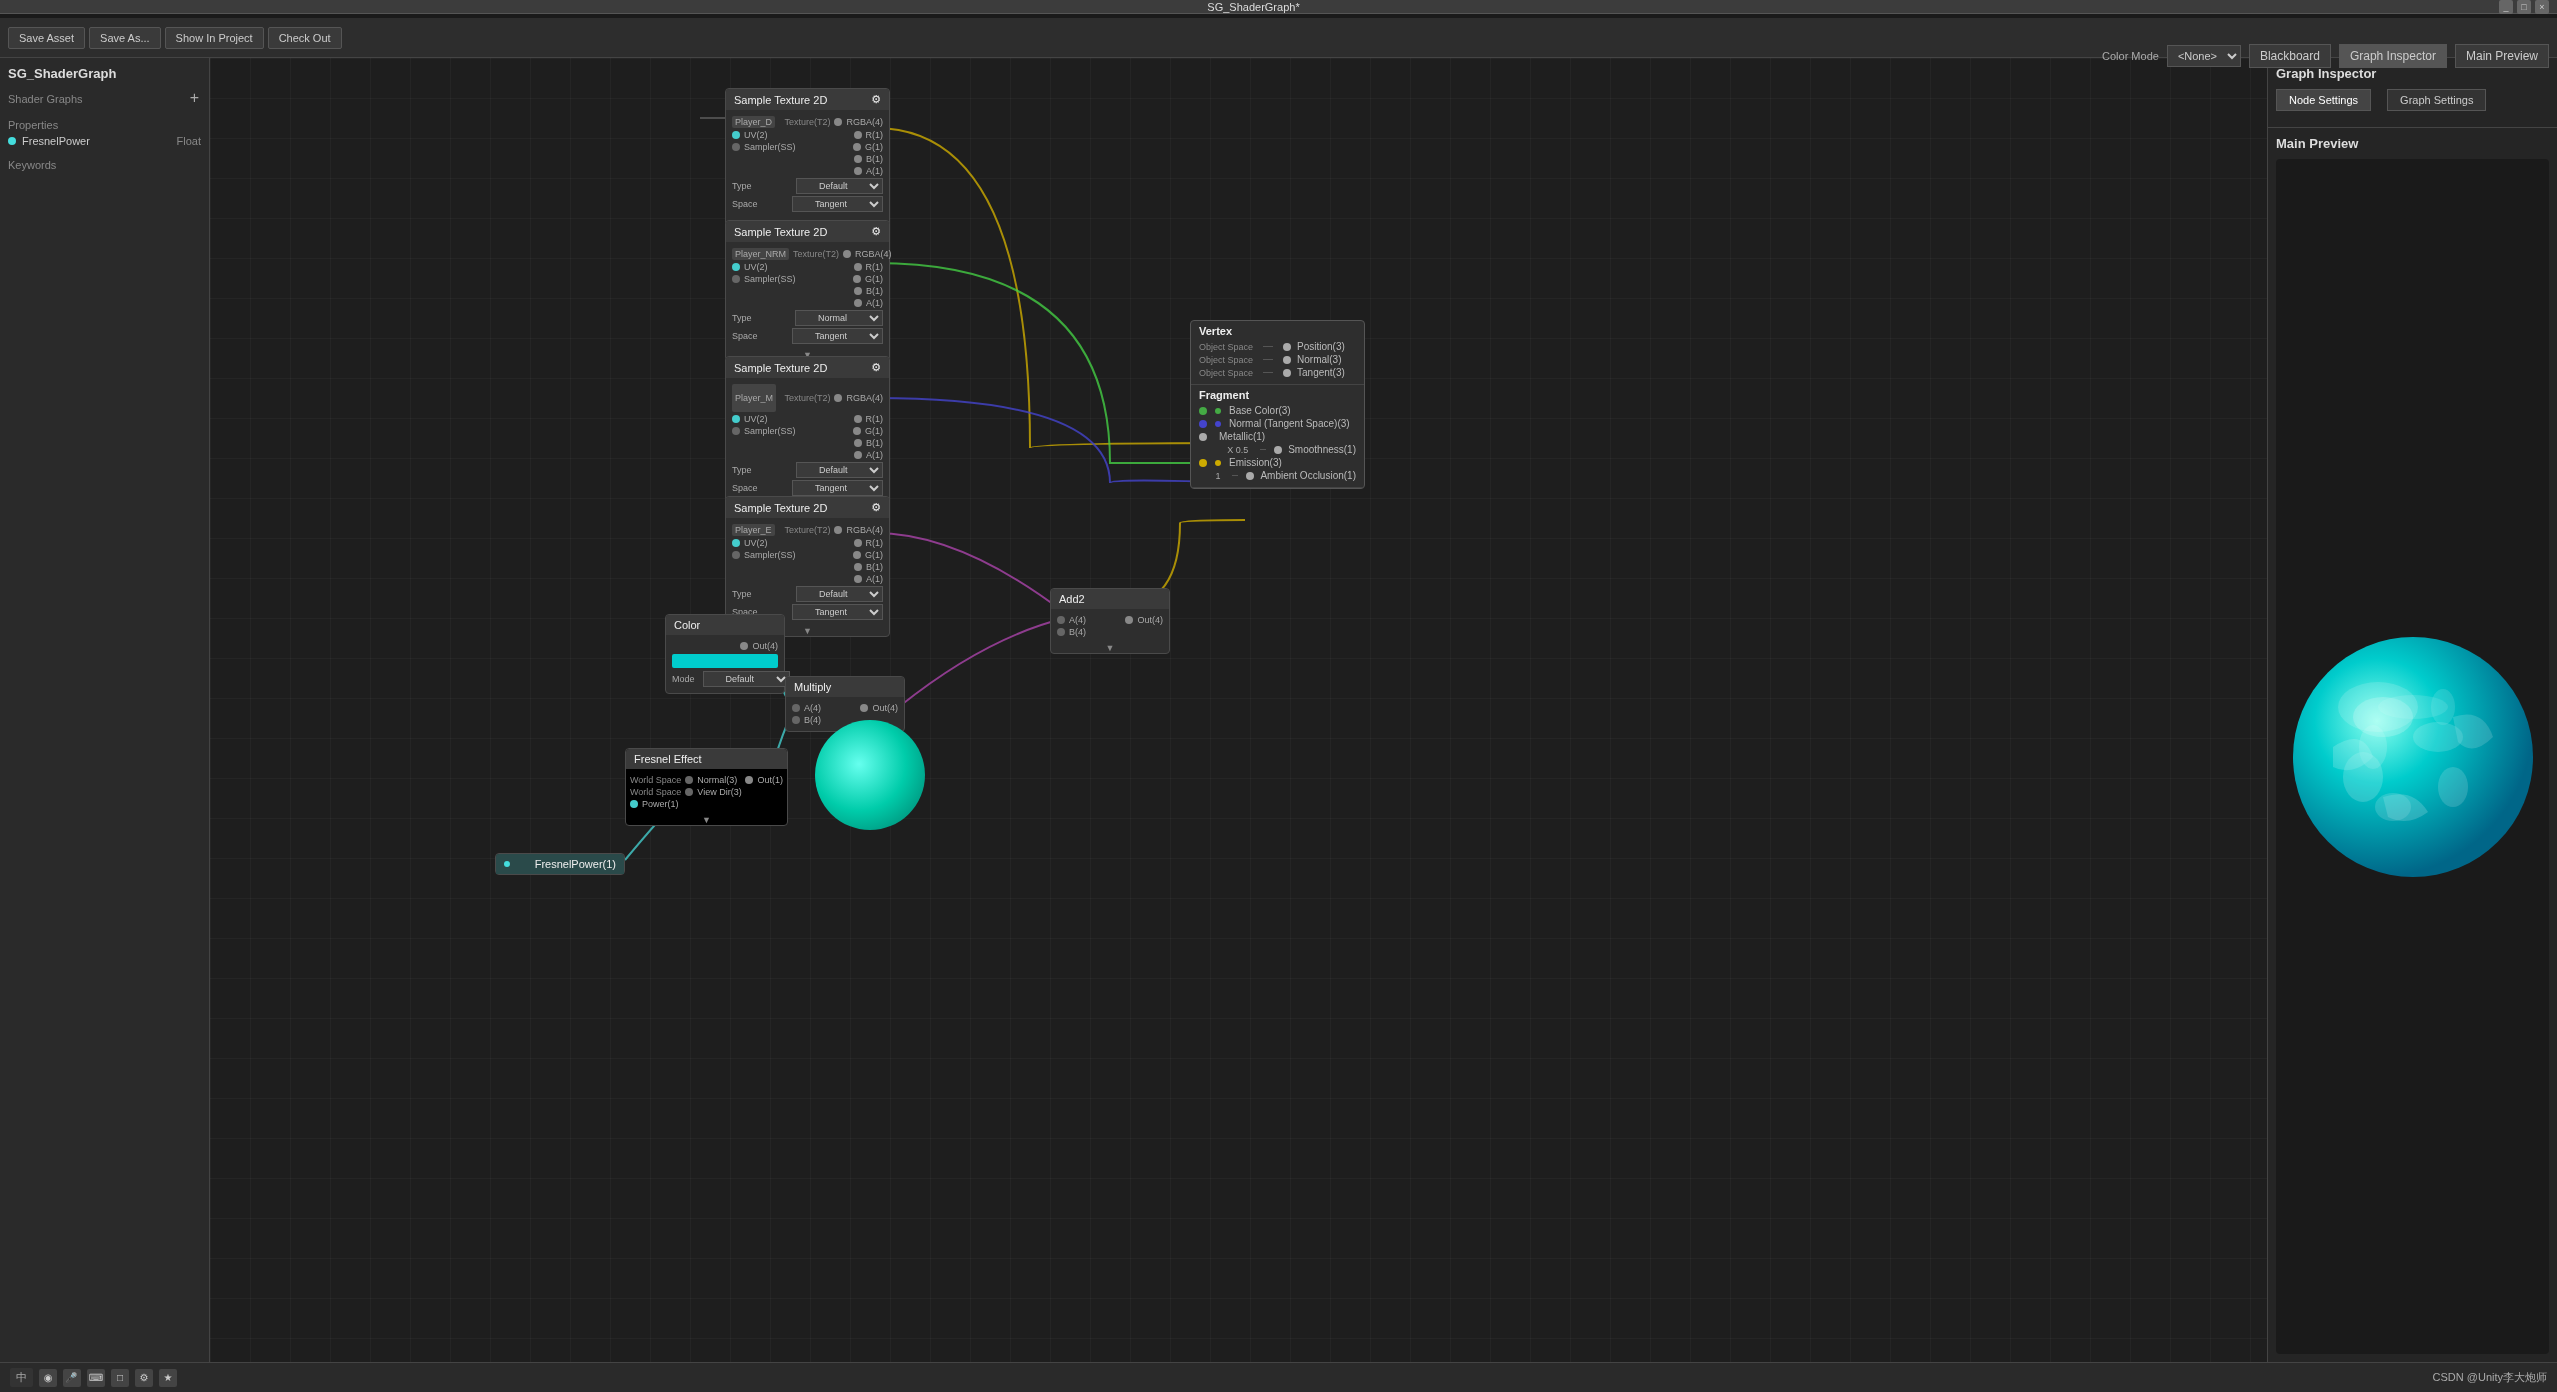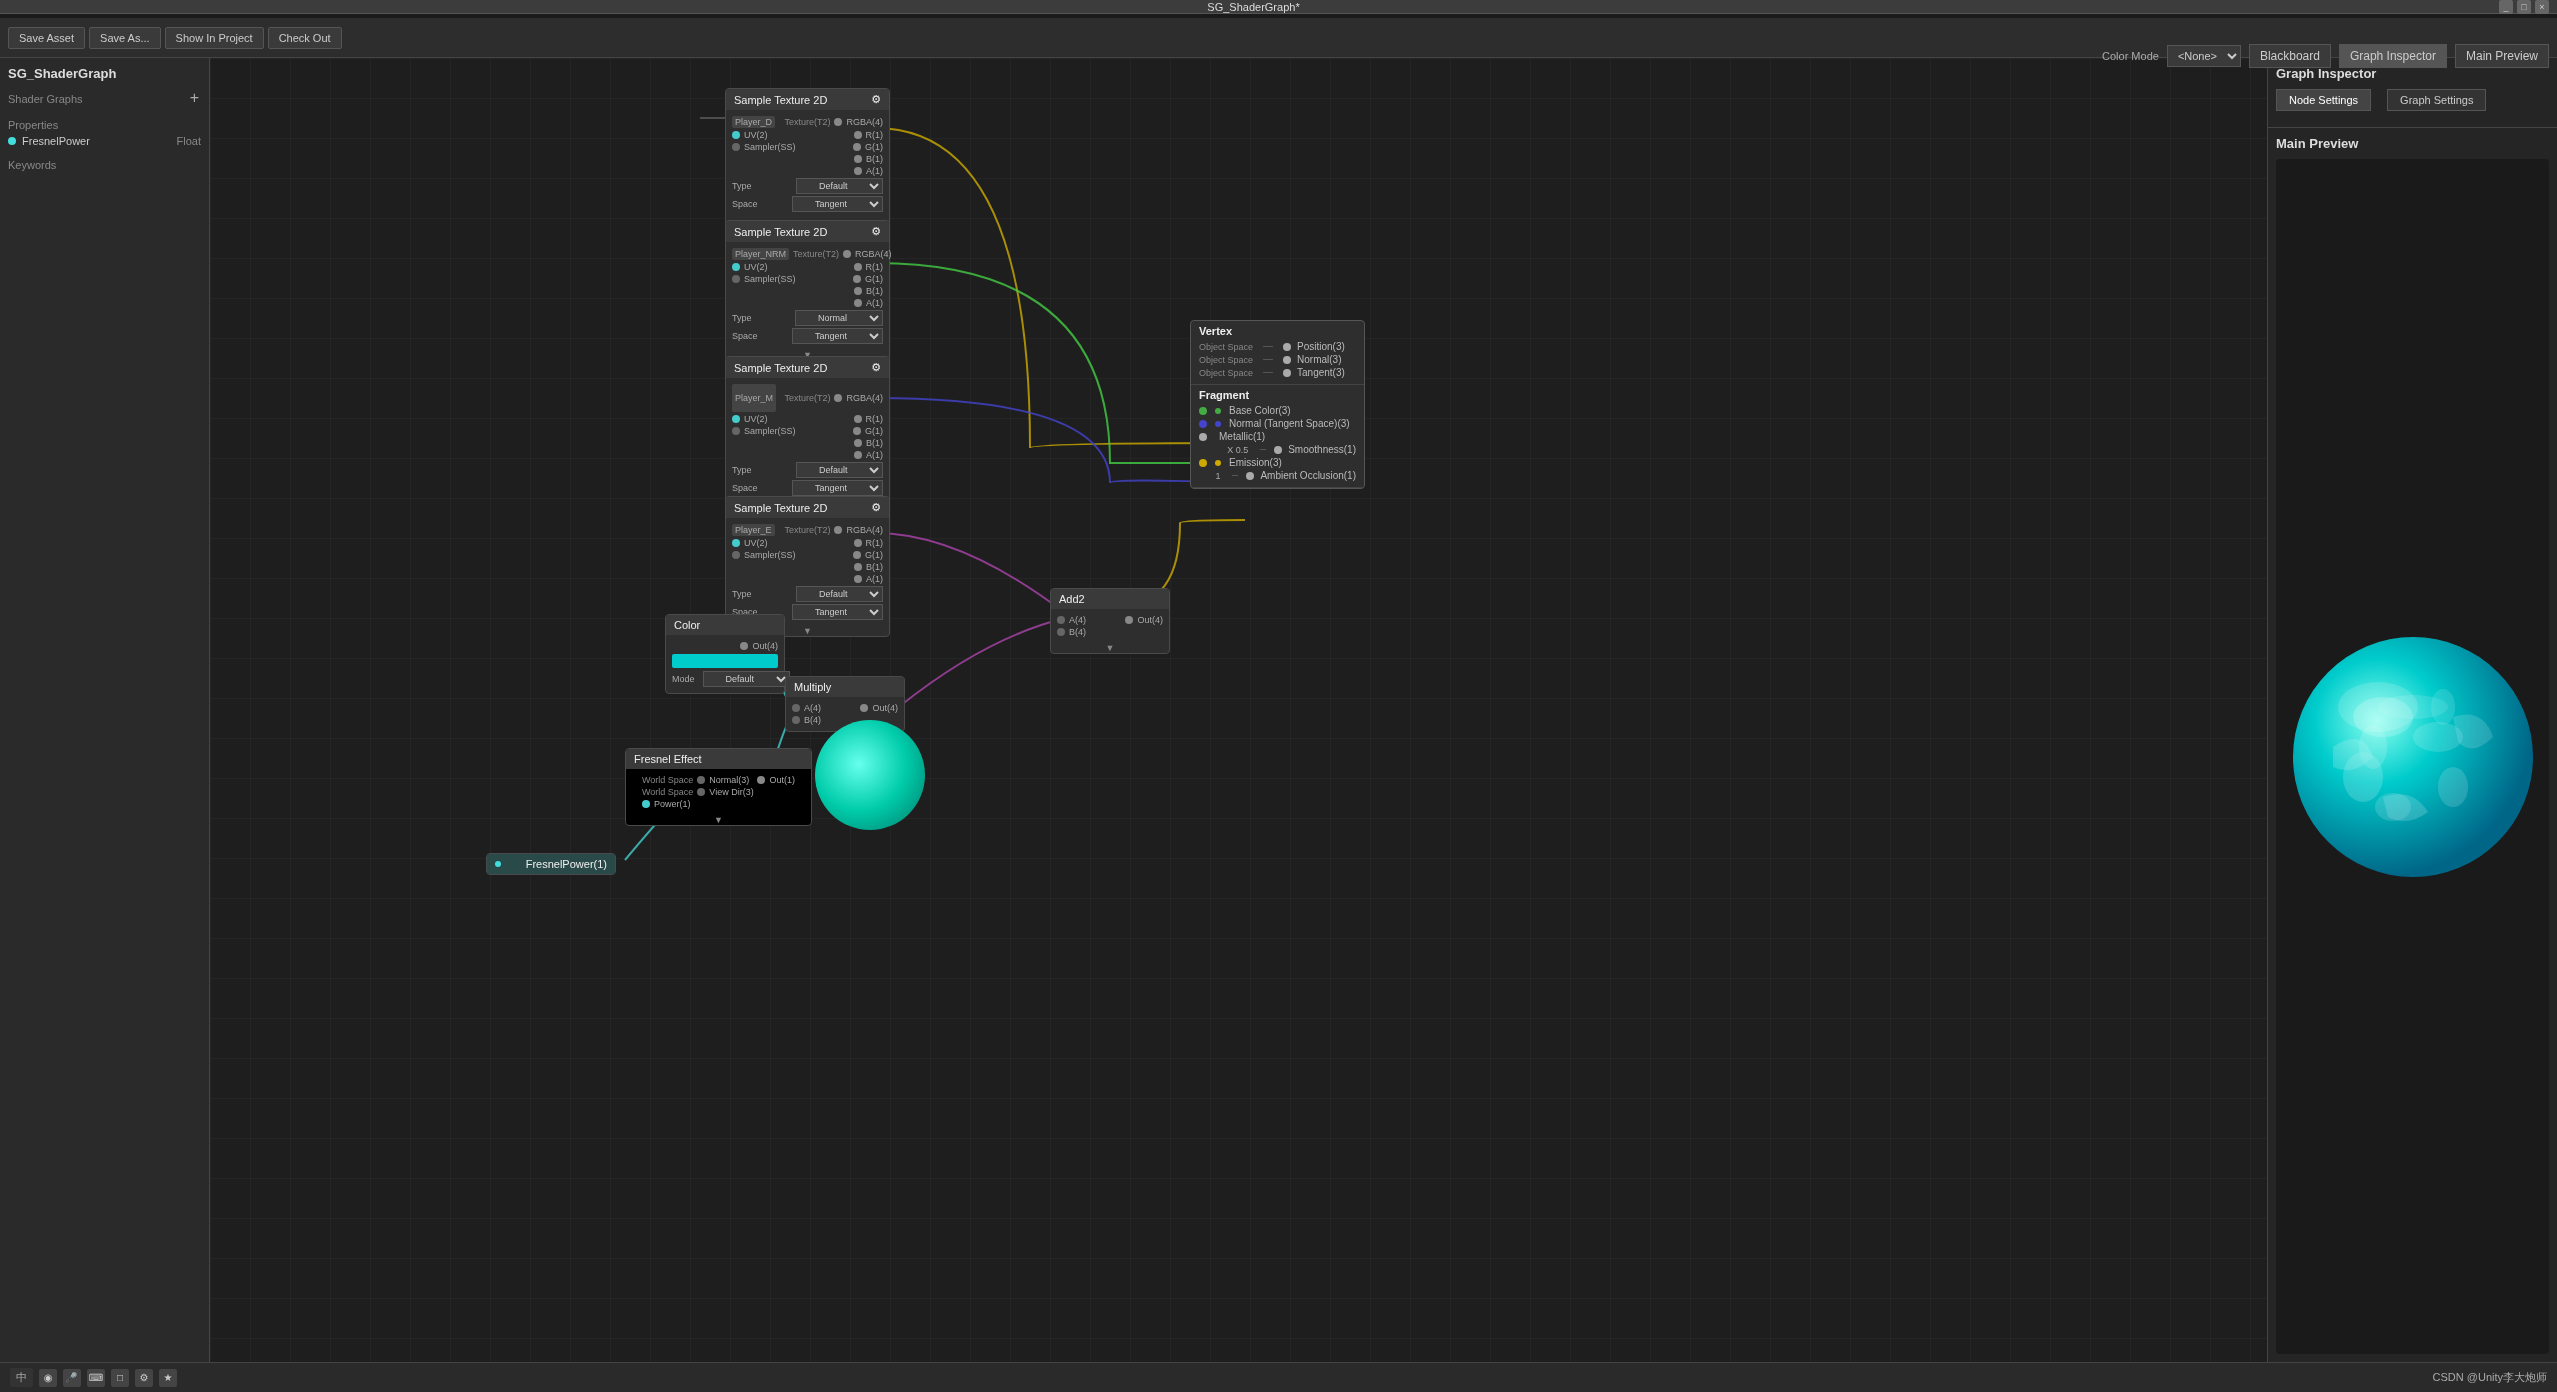--- a/index.html
+++ b/index.html
@@ -769,21 +769,21 @@
           <div class="port"></div>
           <span class="port-label">B(4)</span>
         </div>
       </div>
     </div>
 
     <div class="fresnel-node" style="left:415px; top:690px;">
       <div class="node-title">
         <span>Fresnel Effect</span>
       </div>
-      <div class="node-body" style="padding:4px 16px;">
+      <div class="node-body" style="padding:4px 4px;">
         <div class="node-row">
           <span class="port-label" style="font-size:9px;color:#888;">World Space</span>
           <div class="port"></div>
           <span class="port-label">Normal(3)</span>
           <span style="flex:1;"></span>
           <div class="port out"></div>
           <span class="port-label">Out(1)</span>
         </div>
         <div class="node-row">
           <span class="port-label" style="font-size:9px;color:#888;">World Space</span>
@@ -791,21 +791,21 @@
           <span class="port-label">View Dir(3)</span>
         </div>
         <div class="node-row">
           <div class="port cyan"></div>
           <span class="port-label">Power(1)</span>
         </div>
       </div>
       <div class="chevron">▼</div>
     </div>
 
-    <div class="graph-node" style="left:276px; top:795px; width:130px;">
+    <div class="graph-node" style="left:285px; top:795px; width:130px;">
       <div class="node-title" style="background:#2a4a4a;">
         <div class="prop-dot" style="width:6px;height:6px;border-radius:50%;background:#44dddd;margin-right:4px;flex-shrink:0;"></div>
         <span>FresnelPower(1)</span>
       </div>
     </div>
 
     <div class="circle-preview" style="left:605px; top:662px; width:110px; height:110px;"></div>
 
   </div>
 

